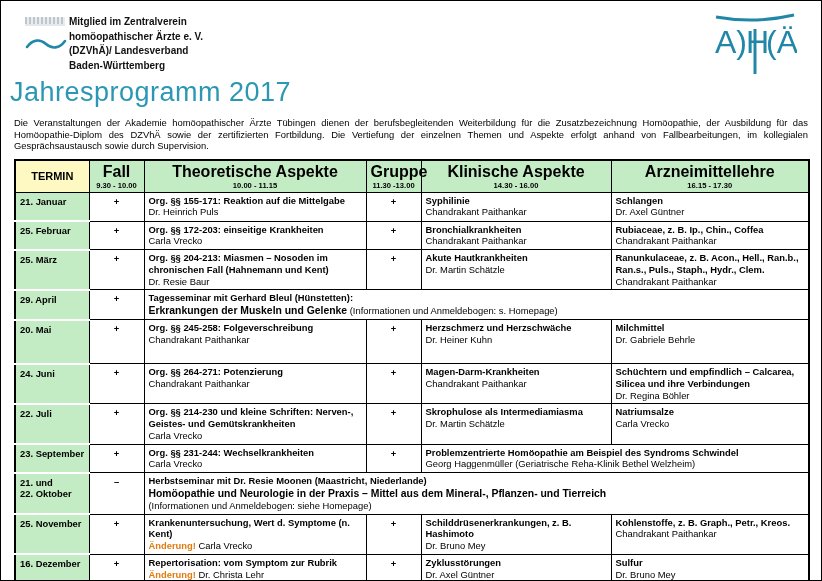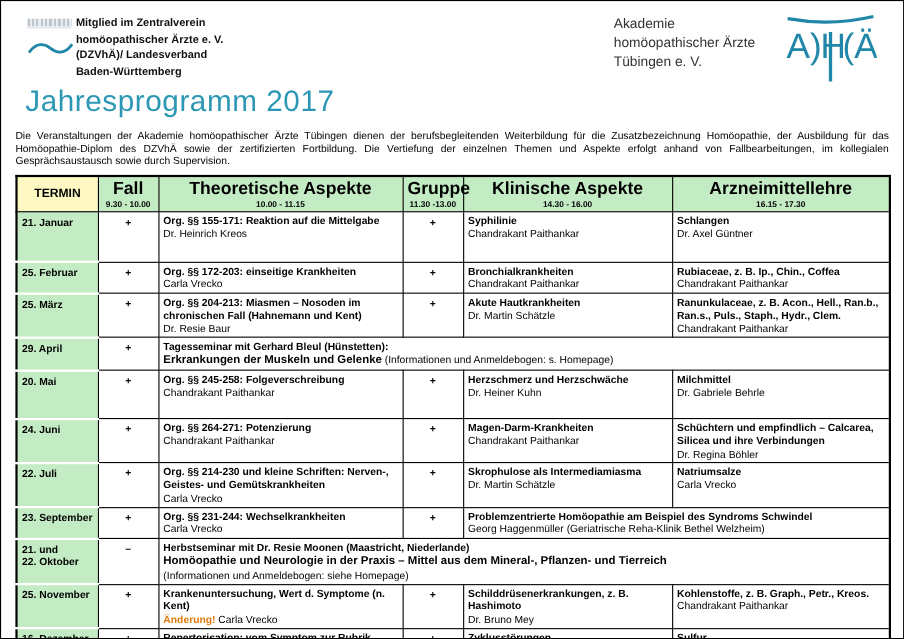--- a/index.html
+++ b/index.html
@@ -15,21 +15,21 @@
   .blur-lines { width:40px; height:9px; opacity:.55;
     background:repeating-linear-gradient(90deg,#8a98a6 0 2px,#d8dee6 2px 4px);
     border-bottom:2px solid #cfd6df; }
   .wave { margin-top:10px; }
   .membership { position:absolute; left:68px; top:14px; font-size:10px;
     font-weight:bold; line-height:1.45; white-space:pre-line; color:#111; }
   .orgname { position:absolute; left:557px; top:12px; font-size:12.5px;
     line-height:1.4; white-space:pre-line; color:#333; }
   .ahae { position:absolute; right:24px; top:6px; }
   
-  .title { margin:14px 0 0 22px; font-size:27px; font-weight:400; color:#2c97b4; letter-spacing:.5px; }
+  .title { margin:14px 0 0 9px; font-size:27px; font-weight:400; color:#2c97b4; letter-spacing:.5px; }
   
   .intro { margin:9px 13px 0 13px; font-size:9.4px; line-height:1.24; text-align:justify; }
   
   table.sched { border-collapse:collapse; table-layout:fixed; width:794px;
     margin:7px 0 0 13px; border:2px solid #000; }
   .sched th, .sched td { border:1.4px solid #000; vertical-align:top; padding:2px 4px; }
   .sched th { background:#c4ecc4; height:30px; vertical-align:middle; }
   th.h-termin { background:#fef9c3; font-size:11px; font-weight:bold; text-align:center; }
   .h-label { font-size:16px; font-weight:bold; text-align:center; line-height:1.1; }
   .h-time  { font-size:7.6px; font-weight:bold; text-align:center; }
@@ -51,23 +51,20 @@
     <div class="logo-left">
       <div class="blur-lines"></div>
       <svg class="wave" width="42" height="16" viewBox="0 0 42 16">
         <path d="M2,11 C8,3 15,3 21,8 C27,13 34,13 40,5" fill="none" stroke="#2187a8" stroke-width="2.6" stroke-linecap="round"></path>
       </svg>
     </div>
     <div class="membership">Mitglied im Zentralverein
 homöopathischer Ärzte e. V.
 (DZVhÄ)/ Landesverband
 Baden-Württemberg</div>
-    <div class="orgname">Akademie
-homöopathischer Ärzte
-Tübingen e. V.</div>
     <svg class="ahae" width="84" height="70" viewBox="0 0 84 70">
       <path d="M3,10 Q42,17 81,8" fill="none" stroke="#2187a8" stroke-width="3"></path>
       <line x1="42" y1="22" x2="42" y2="67" stroke="#2187a8" stroke-width="3"></line>
       <text x="2" y="46" font-size="32" fill="#2187a8" font-family="Liberation Sans, sans-serif">A)</text>
       <text x="33" y="46" font-size="32" fill="#2187a8" font-family="Liberation Sans, sans-serif">H</text>
       <text x="53" y="46" font-size="32" fill="#2187a8" font-family="Liberation Sans, sans-serif">(Ä</text>
     </svg>
   </div>
 
   <div class="title">Jahresprogramm 2017</div>
@@ -103,26 +100,26 @@
           <div class="h-time">14.30 - 16.00</div>
         </th>
         <th>
           <div class="h-label">Arzneimittellehre</div>
           <div class="h-time">16.15 - 17.30</div>
         </th>
       </tr>
     </thead>
     <tbody>
 
-      <tr style="height:46px">
+      <tr style="height:29px">
         <td class="termin">21. Januar</td>
         <td class="c">+</td>
         <td>
           <div class="b">Org. §§ 155-171: Reaktion auf die Mittelgabe</div>
-          <div>Dr. Heinrich Kreos</div>
+          <div>Dr. Heinrich Puls</div>
         </td>
         <td class="c">+</td>
         <td>
           <div class="b">Syphilinie</div>
           <div>Chandrakant Paithankar</div>
         </td>
         <td>
           <div class="b">Schlangen</div>
           <div>Dr. Axel Güntner</div>
         </td>

